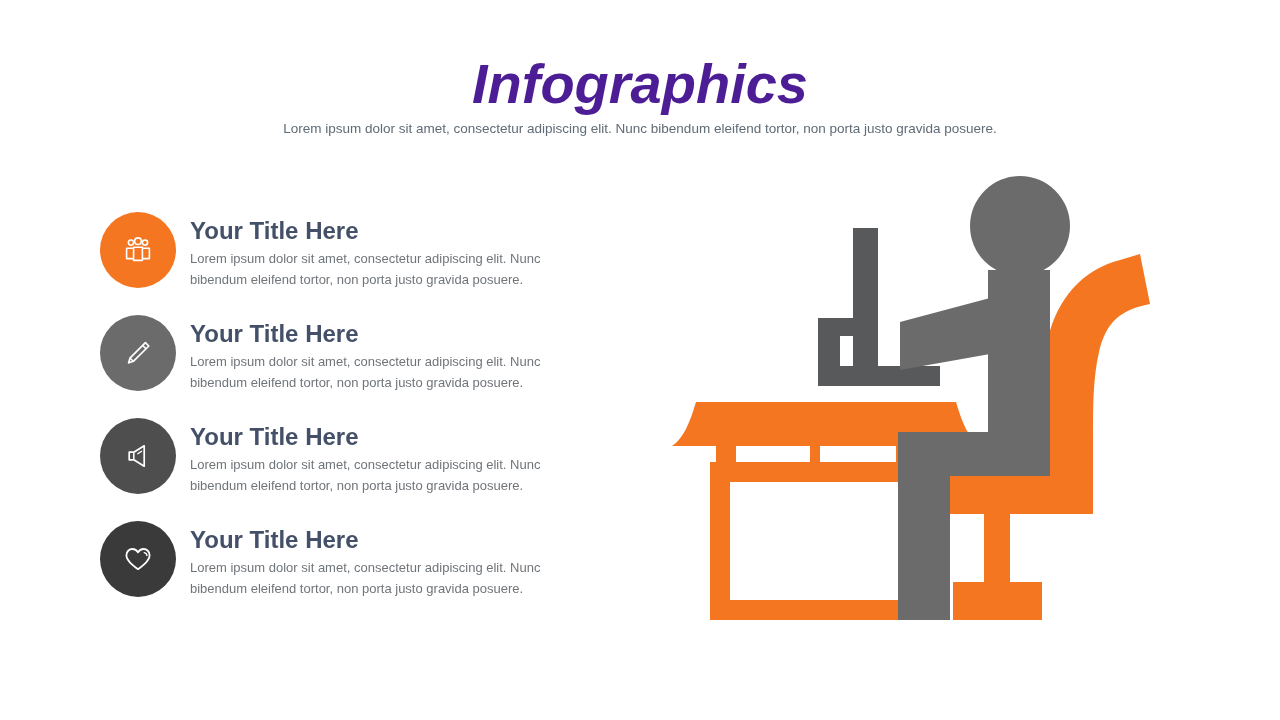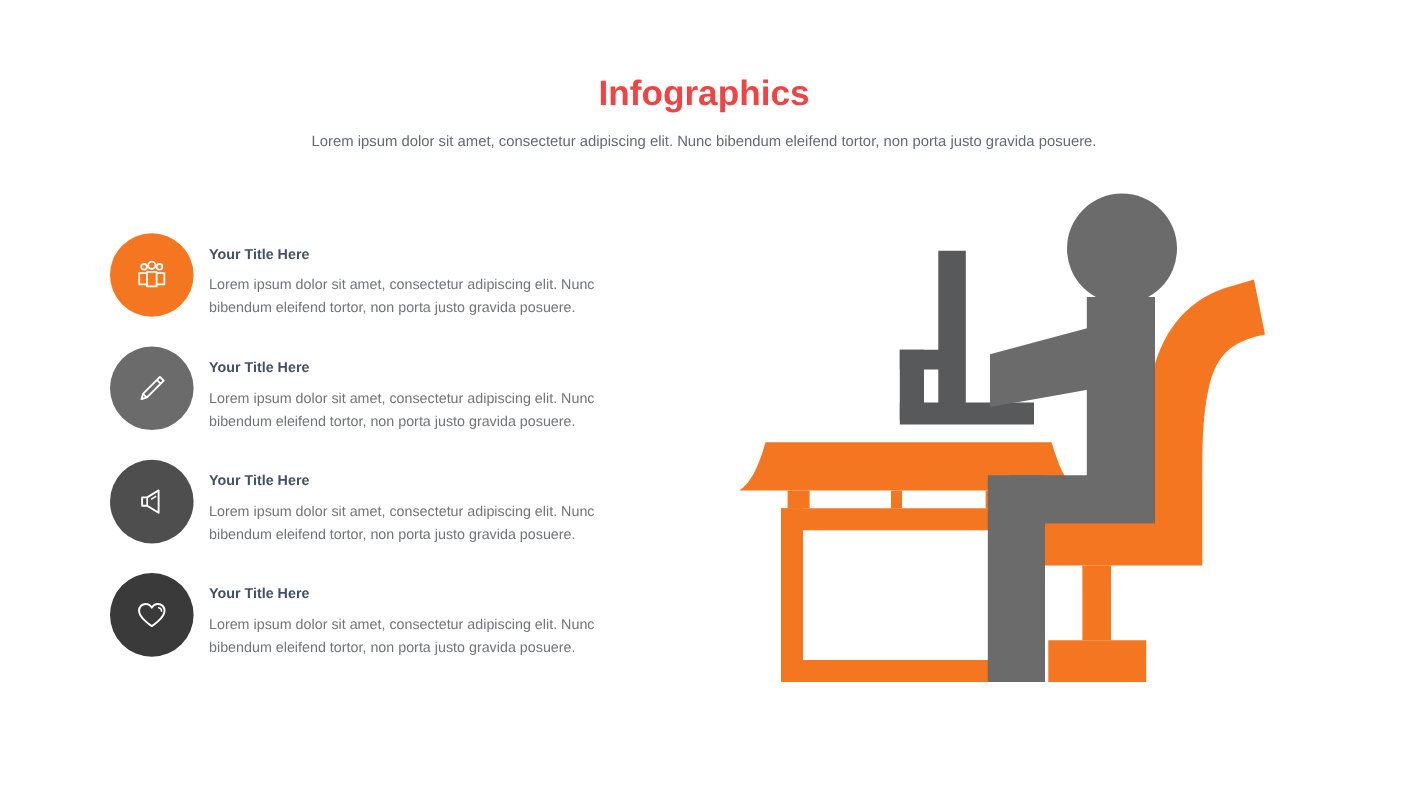--- a/index.html
+++ b/index.html
@@ -23,26 +23,27 @@
 
   
   .header {
     position: absolute;
     top: 58px;
     left: 0;
     width: 1280px;
     text-align: center;
   }
   .page-title {
-    font-size: 32px;
+    font-size: 56px;
     font-weight: bold;
-    color: #ef4444;
+    color: #4c1d95;
     letter-spacing: 0px;
     line-height: 52px;
     margin: 0;
+    font-style: italic;
   }
   .page-subtitle {
     font-size: 13.5px;
     color: #5f6b76;
     margin: 10px 0 0 0;
     line-height: 18px;
     font-weight: normal;
   }
 
   
@@ -70,21 +71,21 @@
   .item-icon-circle svg {
     display: block;
   }
   .item-text {
     position: absolute;
     left: 90px;
     top: 8px;
     width: 420px;
   }
   .item-title {
-    font-size: 13px;
+    font-size: 24px;
     font-weight: bold;
     color: #435068;
     margin: 0 0 6px 0;
     line-height: 22px;
   }
   .item-desc {
     font-size: 13px;
     color: #70757a;
     line-height: 21px;
     margin: 0;

